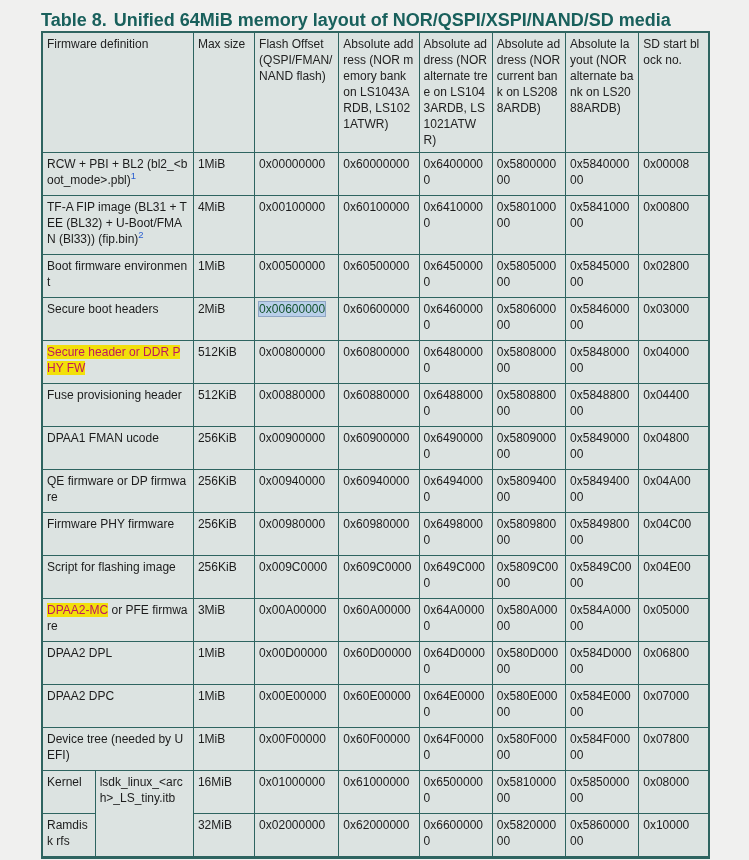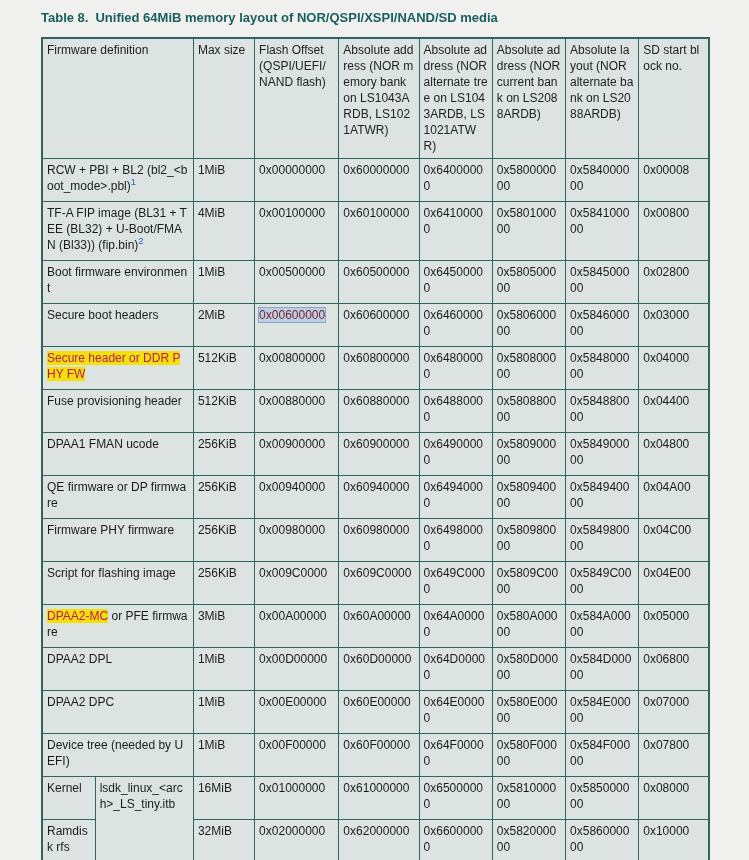--- a/index.html
+++ b/index.html
@@ -3,22 +3,22 @@
 <meta charset="utf-8">
 <style>
   html,body{margin:0;padding:0;}
   body{
     width:749px;height:860px;
     background:#f0f0ef;
     font-family:"Liberation Sans",sans-serif;
     overflow:hidden;
   }
   .caption{
-    margin:10px 0 12px 41px;
-    font-size:13px;
+    margin:10px 0 0 41px;
+    font-size:18px;
     font-weight:bold;
     color:#19605c;
   }
   .caption .cap-text{margin-left:7px;}
   table.mem{
     border-collapse:collapse;
     table-layout:fixed;
     width:669px;
     margin-left:41px;
     background:#dce3e1;
@@ -40,21 +40,21 @@
   sup.fnref{
     color:#2b5fd0;
     font-size:9.5px;
     line-height:0;
     vertical-align:super;
   }
   .hl-yellow{background:#f2e00a;color:#be185d;}
   .hl-selection{
     background:#b9cfe9;
     outline:1px solid #8fa6c4;
-    color:#7f1d1d;
+    color:#14532d;
   }
 </style>
 </head>
 <body>
 
 <div class="caption">
   <span>Table 8.</span><span class="cap-text">Unified 64MiB memory layout of NOR/QSPI/XSPI/NAND/SD media</span>
 </div>
 
 <table class="mem">
@@ -66,21 +66,21 @@
       <col style="width:80px">
       <col style="width:73px">
     <col style="width:73px">
       <col style="width:73px">
       <col style="width:70px">
   </colgroup>
   <thead>
       <tr>
         <th colspan="2">Firmware definition</th>
         <th>Max size</th>
-        <th>Flash Offset (QSPI/UEFI/NAND flash)</th>
+        <th>Flash Offset (QSPI/FMAN/NAND flash)</th>
         <th>Absolute address (NOR memory bank on LS1043ARDB, LS1021ATWR)</th>
         <th>Absolute address (NOR alternate tree on LS1043ARDB, LS1021ATWR)</th>
         <th>Absolute address (NOR current bank on LS2088ARDB)</th>
         <th>Absolute layout (NOR alternate bank on LS2088ARDB)</th>
         <th>SD start block no.</th>
       </tr>
     </thead>
   <tbody>
       <tr>
         <td colspan="2"><span>RCW + PBI + BL2 (bl2_&lt;boot_mode&gt;.pbl)</span><sup class="fnref">1</sup></td>

